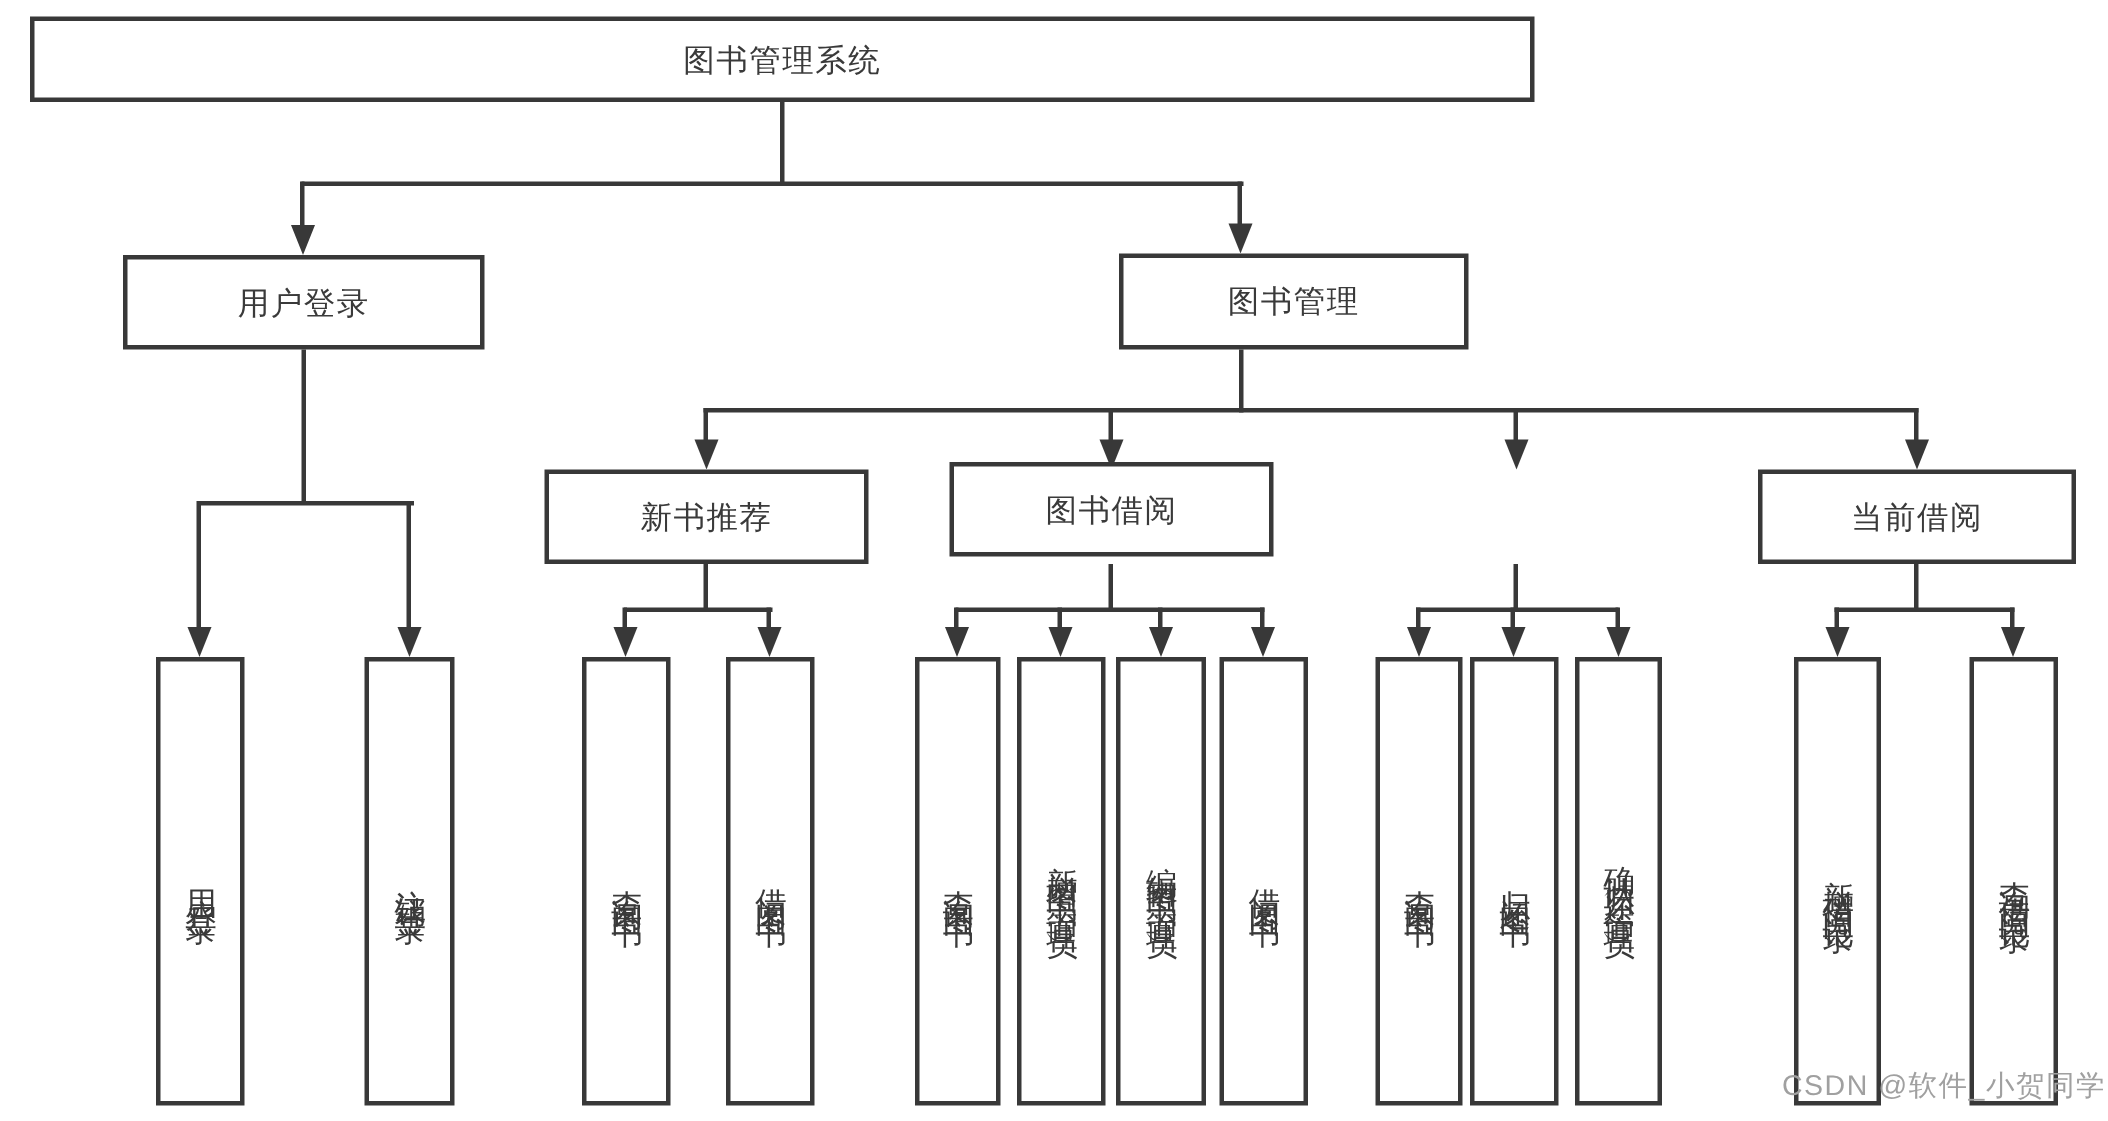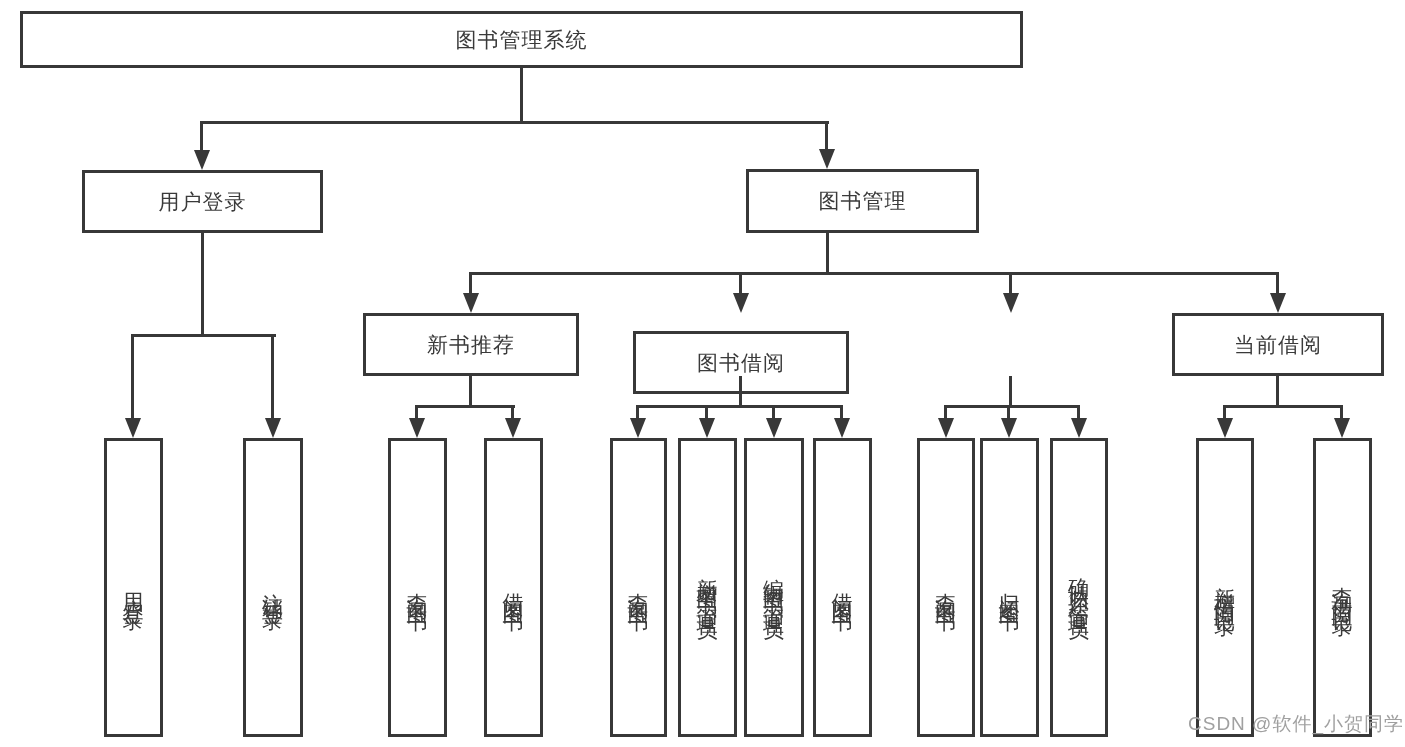--- a/index.html
+++ b/index.html
@@ -70,21 +70,21 @@
   <div class="vline" style="left:826px;top:233px;height:42px;"></div>
   <div class="hline" style="left:469px;top:272px;width:810px;"></div>
   <div class="drop" style="left:463px;top:272px;height:41px;"></div>
   <div class="drop" style="left:733px;top:272px;height:41px;"></div>
   <div class="drop" style="left:1003px;top:272px;height:41px;"></div>
   <div class="drop" style="left:1270px;top:272px;height:41px;"></div>
 
   <div class="hbox" style="left:363px;top:313px;width:216px;height:63px;">
     <span>新书推荐</span>
   </div>
-  <div class="hbox" style="left:633px;top:331px;width:216px;height:63px;">
+  <div class="hbox" style="left:633px;top:308px;width:216px;height:63px;">
     <span>图书借阅</span>
   </div>
   <div class="hbox" style="left:1172px;top:313px;width:212px;height:63px;">
     <span>当前借阅</span>
   </div>
 
   <div class="vline" style="left:469px;top:376px;height:31px;"></div>
   <div class="hline" style="left:416px;top:405px;width:99px;"></div>
   <div class="drop" style="left:409px;top:405px;height:33px;"></div>
   <div class="drop" style="left:505px;top:405px;height:33px;"></div>

